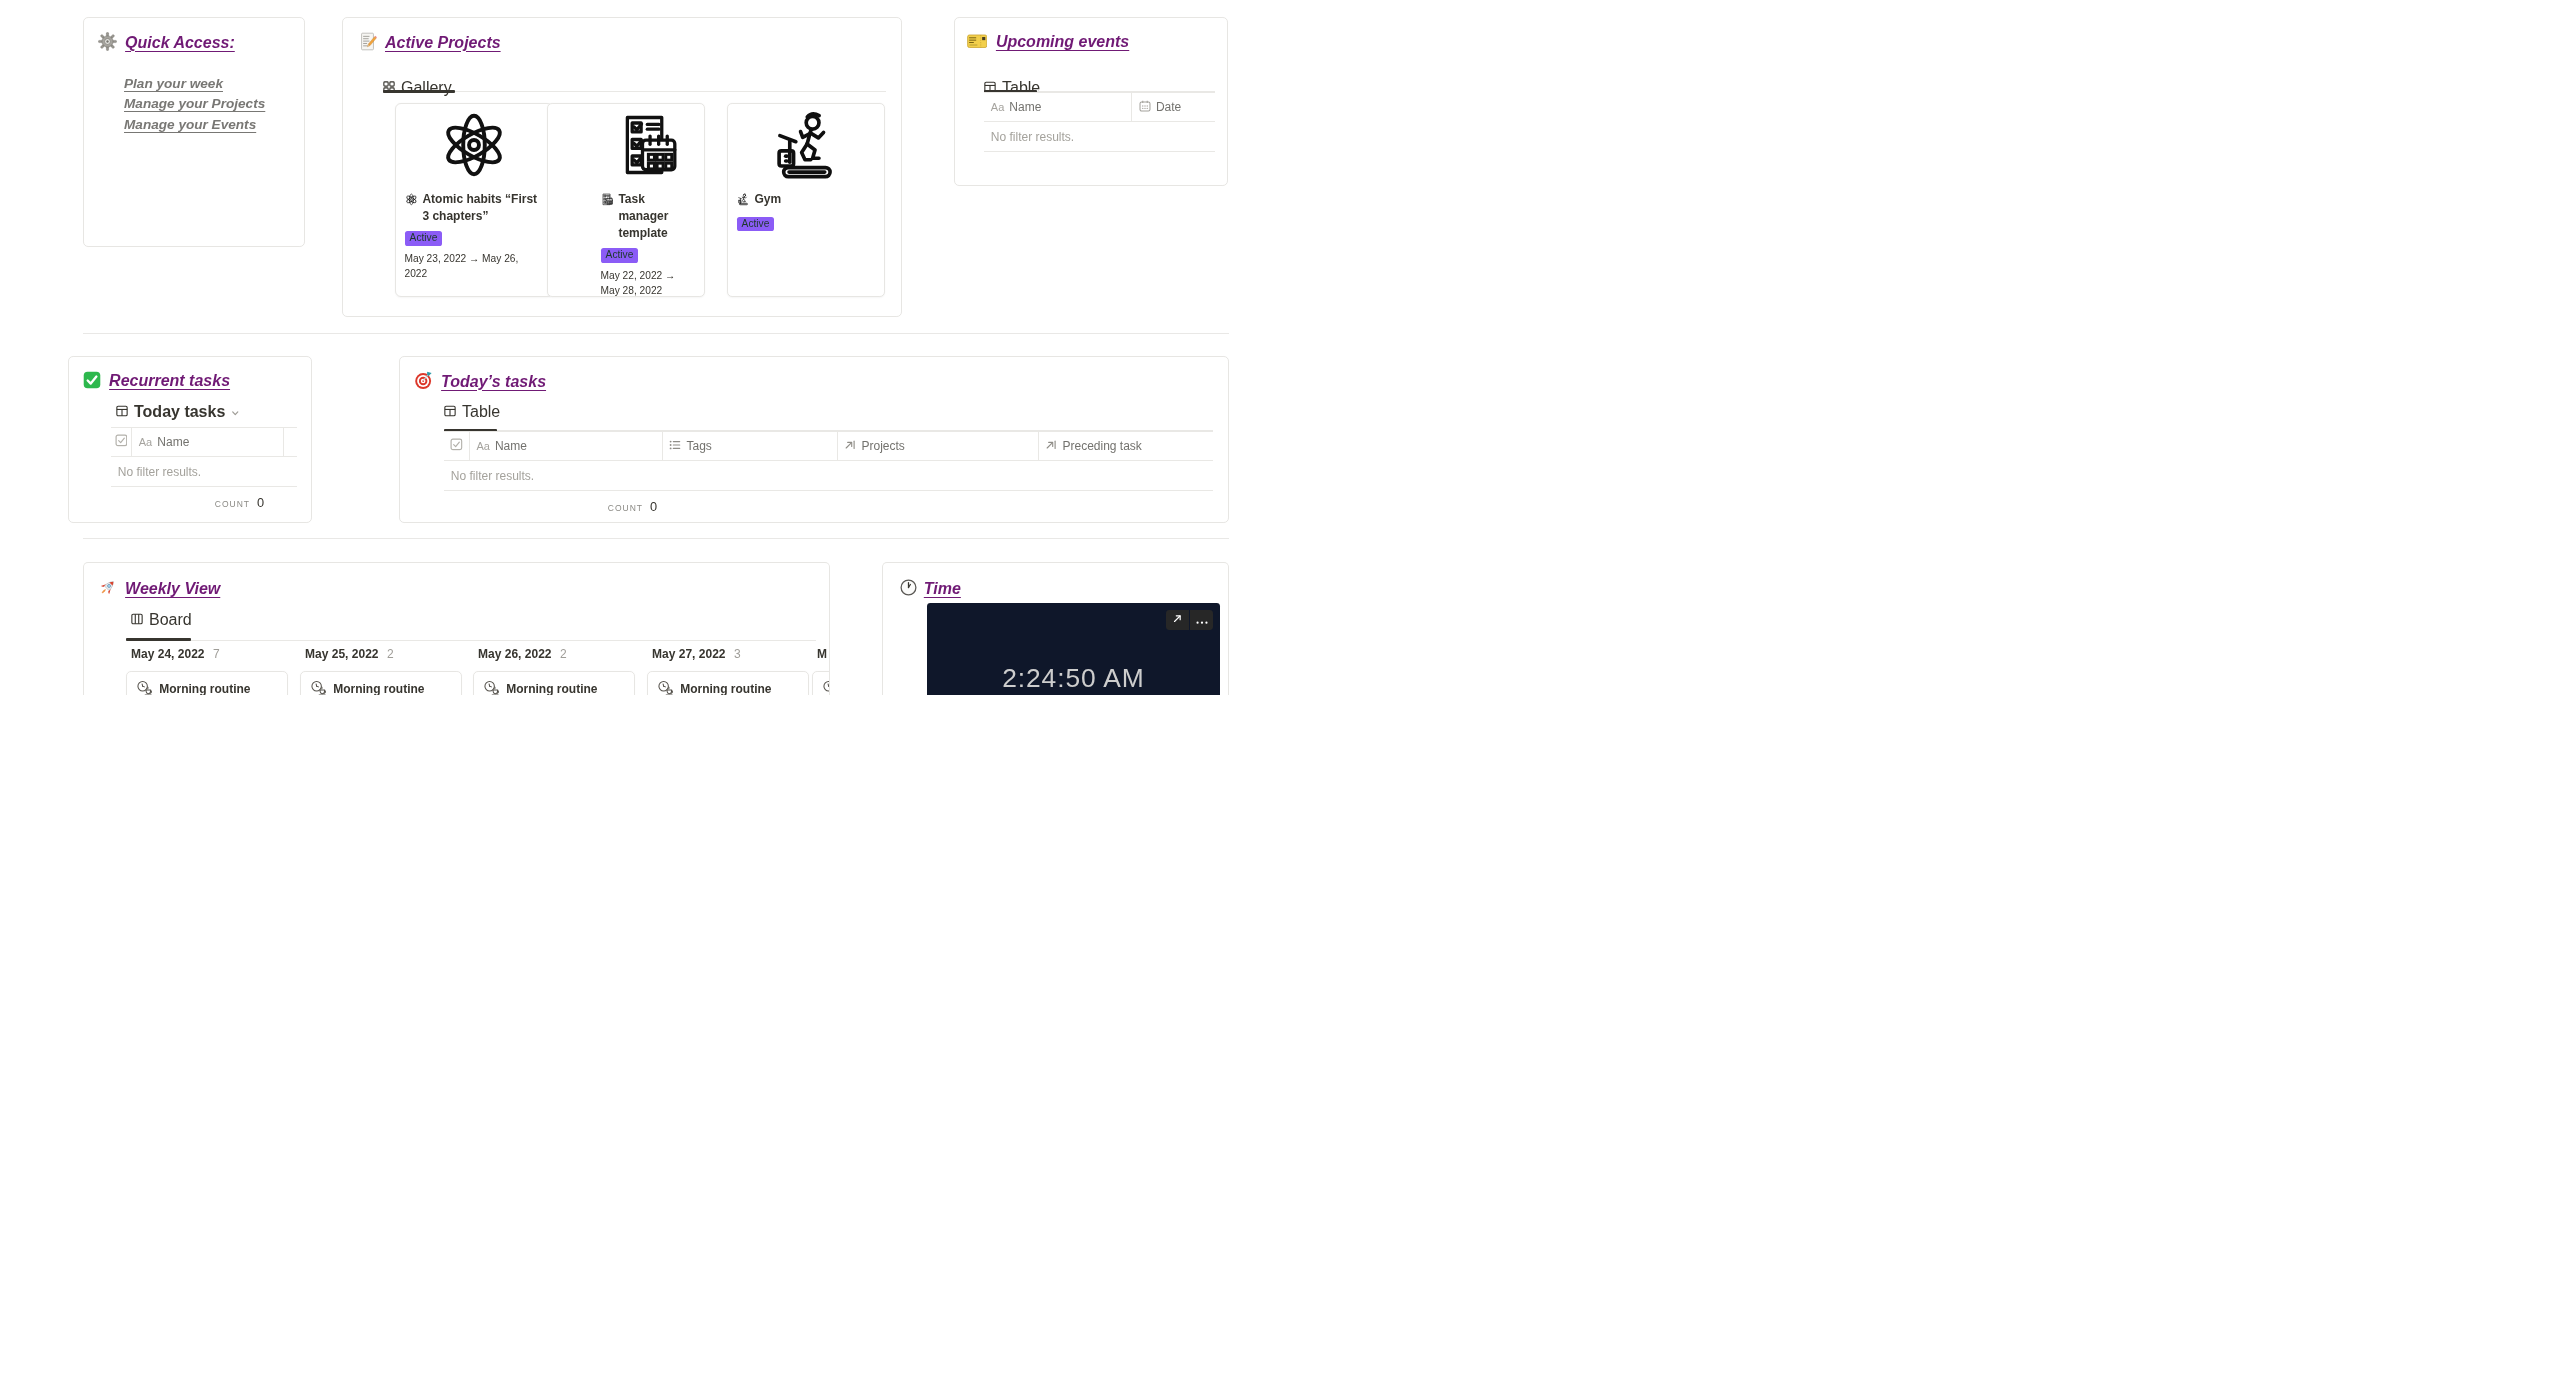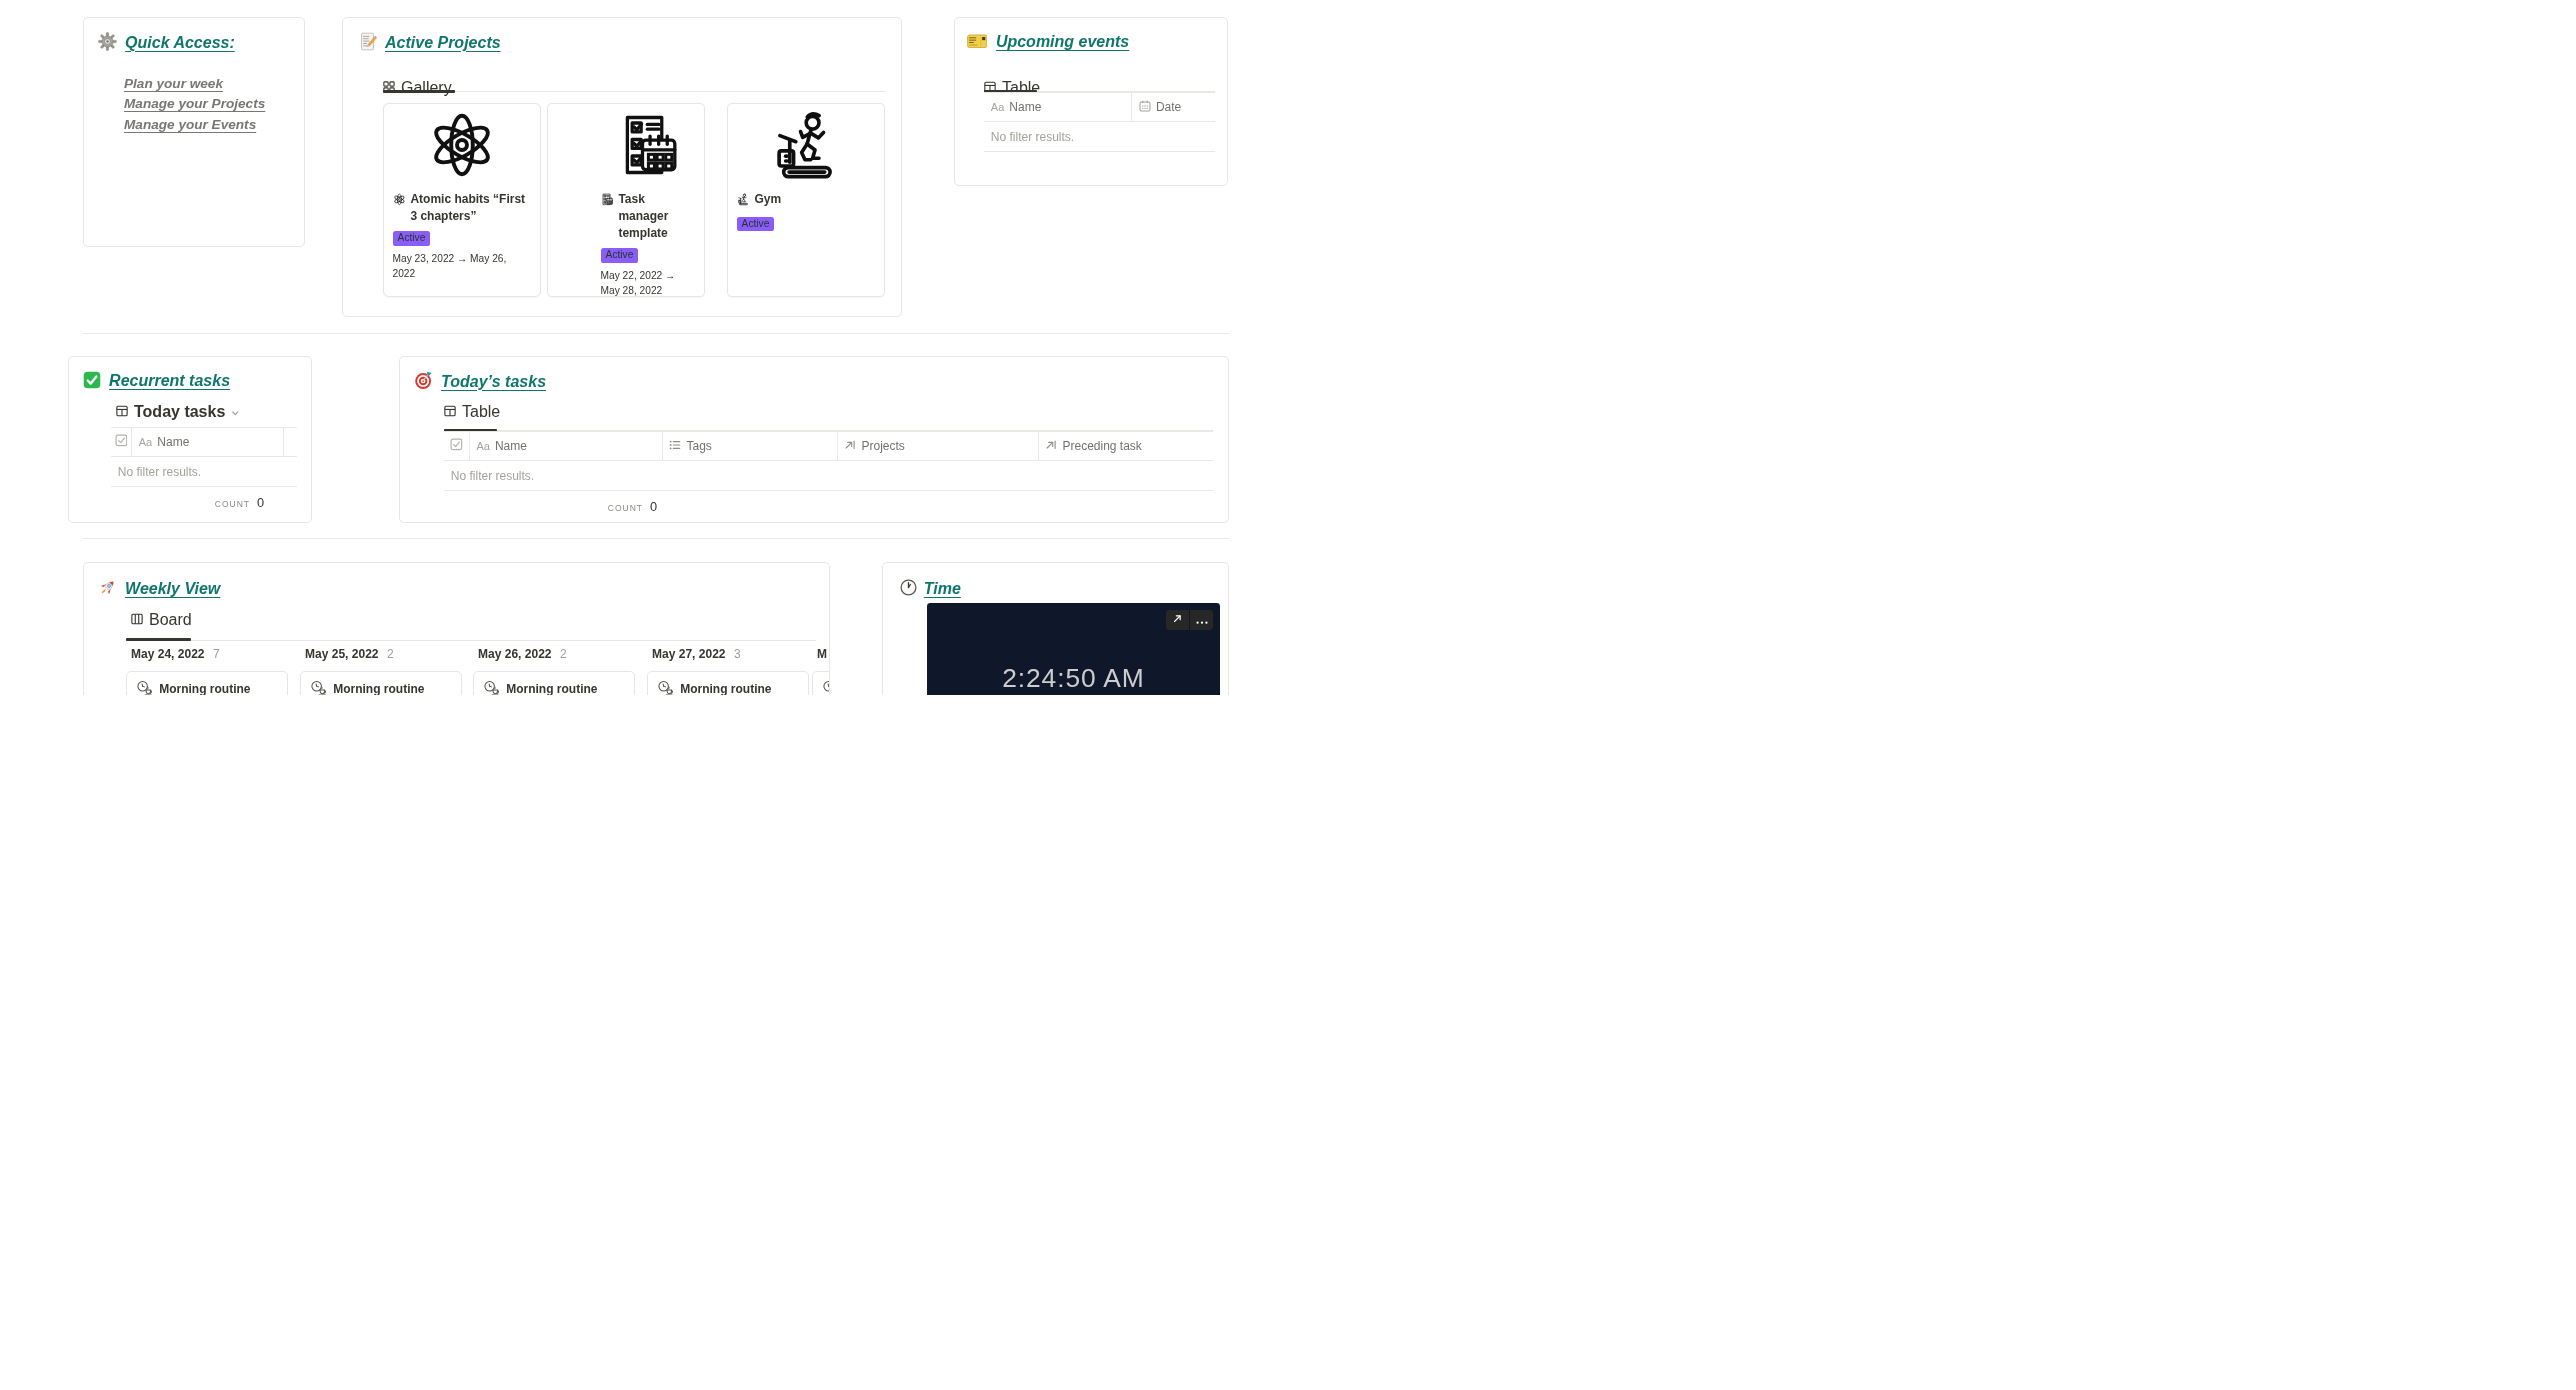--- a/index.html
+++ b/index.html
@@ -1,20 +1,20 @@
 <!DOCTYPE html>
 <html style="font-size:13.6px"><head>
 <meta charset="utf-8">
 <style>
   html,body{margin:0;padding:0;background:#fff;}
   #page{position:relative;width:1288px;height:695px;overflow:hidden;background:#fff;
         font-family:"Liberation Sans","DejaVu Sans",sans-serif;color:#37352f;}
   .card{position:absolute;background:#fff;border:0.9px solid #e7e6e3;border-radius:5.1px;box-sizing:border-box;}
   .sec-head{position:absolute;display:flex;align-items:center;gap:8.5px;}
-  .sec-title{font-size:16px;font-weight:700;font-style:italic;color:#0f766e;
+  .sec-title{font-size:16px;font-weight:700;font-style:italic;color:#701a75;
              text-decoration:underline;text-decoration-thickness:1.3px;text-underline-offset:3.4px;cursor:pointer;white-space:nowrap;}
   .qa-links{position:absolute;left:40px;top:56px;}
   .qa-link{display:block;width:max-content;font-size:13.6px;font-weight:700;font-style:italic;color:#787774;
            line-height:20.4px;text-decoration:underline;text-underline-offset:2.6px;cursor:pointer;text-align:center;}
   .tab{position:absolute;display:flex;align-items:center;gap:6px;font-size:16px;color:#37352f;cursor:pointer;}
   .tab-label{font-weight:500;white-space:nowrap;}
   .view-label{font-weight:700;white-space:nowrap;}
   .line-light{position:absolute;height:0.9px;background:#e9e8e5;}
   .line-dark{position:absolute;height:2.6px;background:#37352f;border-radius:0.9px;}
   .divider{position:absolute;height:0.9px;background:#e9e8e6;}
@@ -298,21 +298,21 @@
     </div>
     <div class="tab" style="left:40px;top:61px;">
       <span><svg width="12" height="12" viewBox="0 0 14 14">
             <use href="#s-grid"></use>
           </svg></span>
       <span class="tab-label">Gallery</span>
     </div>
     <div class="line-light" style="left:40px;right:15.3px;top:73px;"></div>
     <div class="line-dark" style="left:40px;width:72px;top:72px;"></div>
 
-    <div class="gcard" style="left:40px;border-radius:6px;">
+    <div class="gcard" style="left:52px;border-radius:6px;">
       <div class="gimg">
           <svg width="70" height="70" viewBox="0 0 82 82">
             <use href="#s-atom"></use>
           </svg>
         </div>
       <div class="gtitle-row">
         <span class="ic"><svg width="12.8" height="12.8" viewBox="0 0 15 15">
               <use href="#s-atom"></use>
             </svg></span>
         <span>Atomic habits “First 3 chapters”</span>

